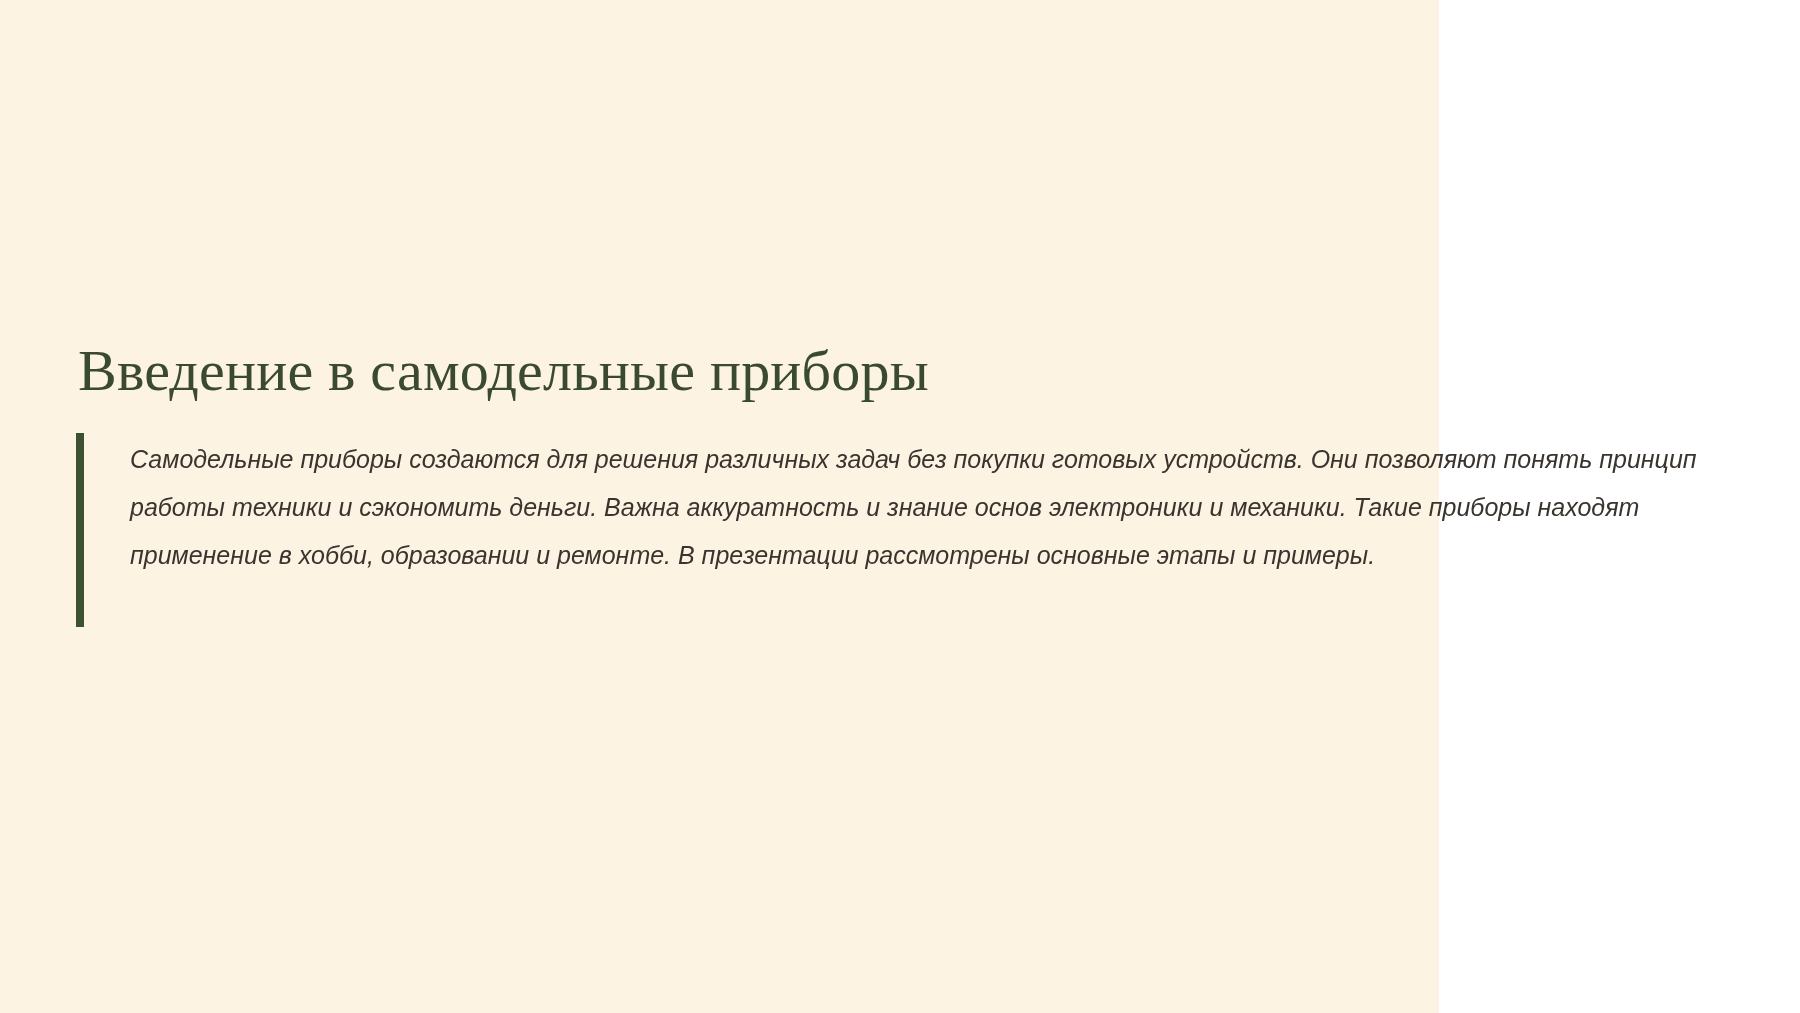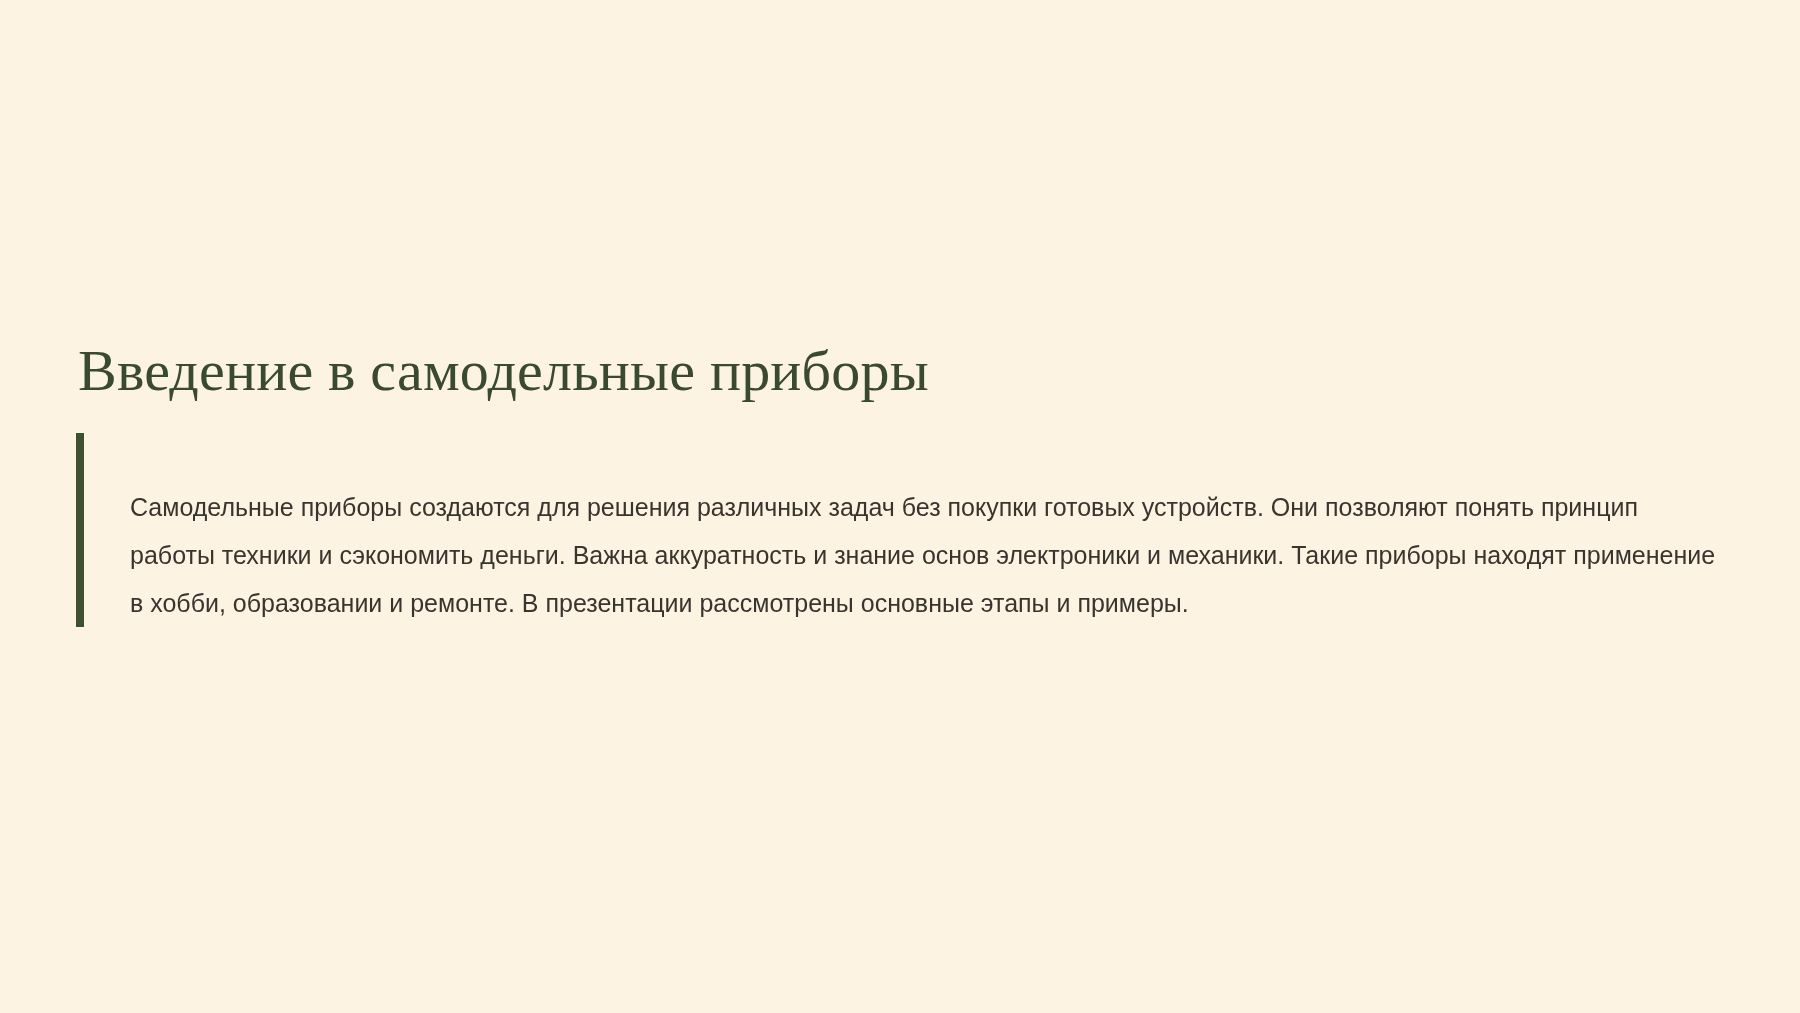--- a/index.html
+++ b/index.html
@@ -10,21 +10,21 @@
 
   body {
     width: 1800px;
     height: 1013px;
     overflow: hidden;
     font-family: "Liberation Sans", sans-serif;
   }
 
   .slide {
     position: relative;
-    width: 1800px;
+    width: 1439px;
     height: 1013px;
     background: #fdf3e3;
     box-sizing: border-box;
   }
 
   .slide-content {
     position: absolute;
     left: 76px;
     top: 340px;
     width: 1650px;
@@ -38,21 +38,22 @@
     letter-spacing: 0.2px;
     color: #3a4a2e;
     margin: 0 0 30px 0;
     padding: 0 0 0 2px;
     white-space: nowrap;
   }
 
   .body-block {
     position: relative;
     display: flex;
-    align-items: flex-end;
+    align-items: flex-start;
+    font-style: italic;
   }
 
   .accent-bar {
     flex: 0 0 auto;
     width: 8px;
     min-height: 194px;
     background: #3d5032;
     margin-right: 46px;
   }
 

